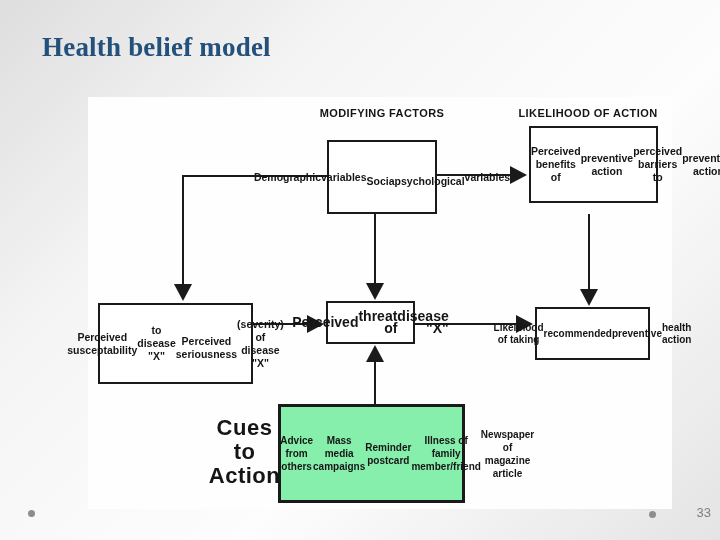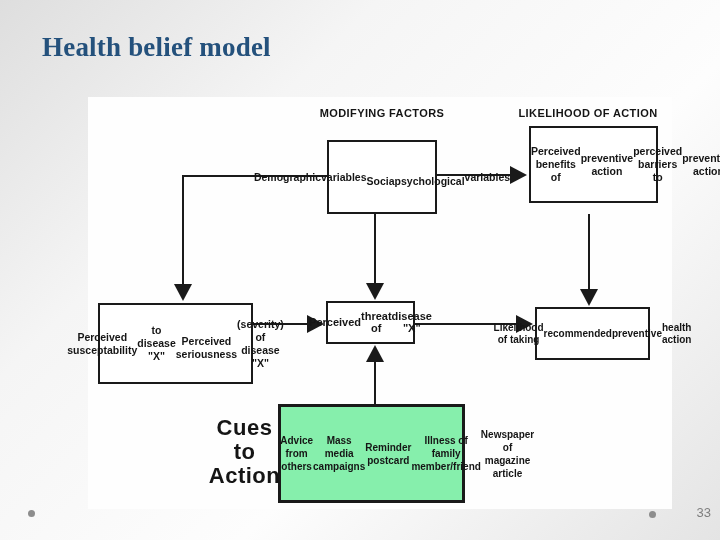--- a/index.html
+++ b/index.html
@@ -24,21 +24,21 @@
   .dbox{
     position:absolute;background:#fff;border:2px solid #1a1a1a;
     display:flex;flex-direction:row;justify-content:center;align-items:center;
     text-align:center;color:#151515;font-weight:bold;
   }
   .dbox .ln{width:100%;}
   
   .box-modifying{left:239px;top:43px;width:106px;height:70px;font-size:10.5px;line-height:13px;}
   .box-benefits{left:441px;top:29px;width:125px;height:73px;font-size:10.5px;line-height:13px;justify-content:space-between;}
   .box-perceptions{left:10px;top:206px;width:151px;height:77px;font-size:10.5px;line-height:13px;}
-  .box-threat{left:238px;top:204px;width:85px;height:39px;font-size:11px;line-height:11.5px;}
+  .box-threat{left:238px;top:204px;width:85px;height:39px;font-size:14px;line-height:11.5px;text-align:right;}
   .box-likelihood{left:447px;top:210px;width:111px;height:49px;font-size:10px;line-height:11.5px;}
   .box-cues{left:190px;top:307px;width:181px;height:93px;border-width:3px;background:#86efac;font-size:10px;line-height:13px;}
   .gap{margin-top:9px;}
   .cues-title{font-size:22px;line-height:24px;letter-spacing:0.5px;margin-bottom:4px;}
   
   .line{position:absolute;background:#1a1a1a;}
   .arr{position:absolute;width:0;height:0;}
   .arr-down{border-left:9px solid transparent;border-right:9px solid transparent;border-top:17px solid #1a1a1a;}
   .arr-up{border-left:9px solid transparent;border-right:9px solid transparent;border-bottom:17px solid #1a1a1a;}
   .arr-right{border-top:9px solid transparent;border-bottom:9px solid transparent;border-left:17px solid #1a1a1a;}

